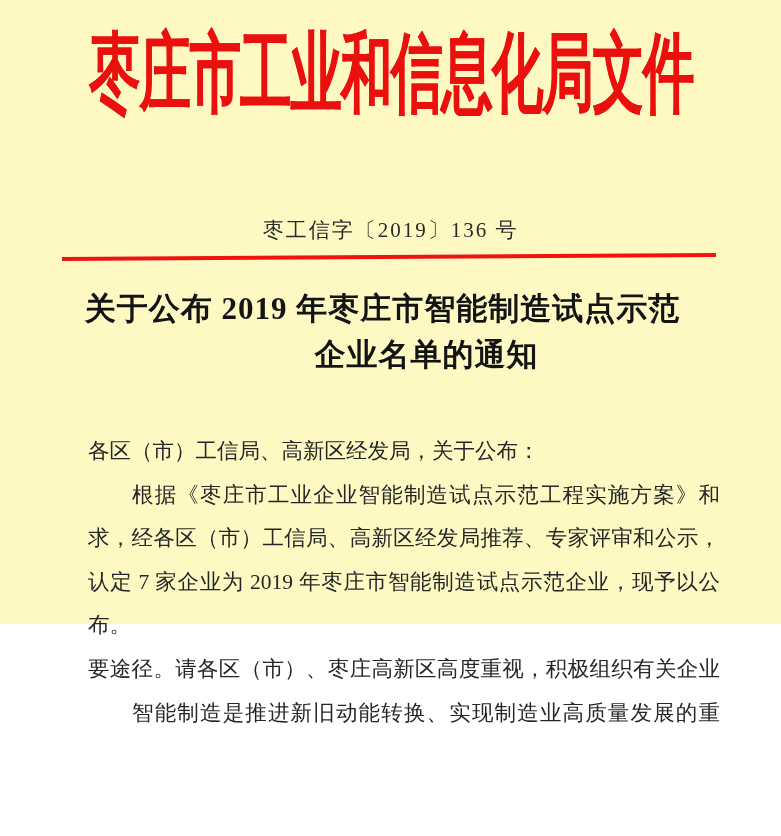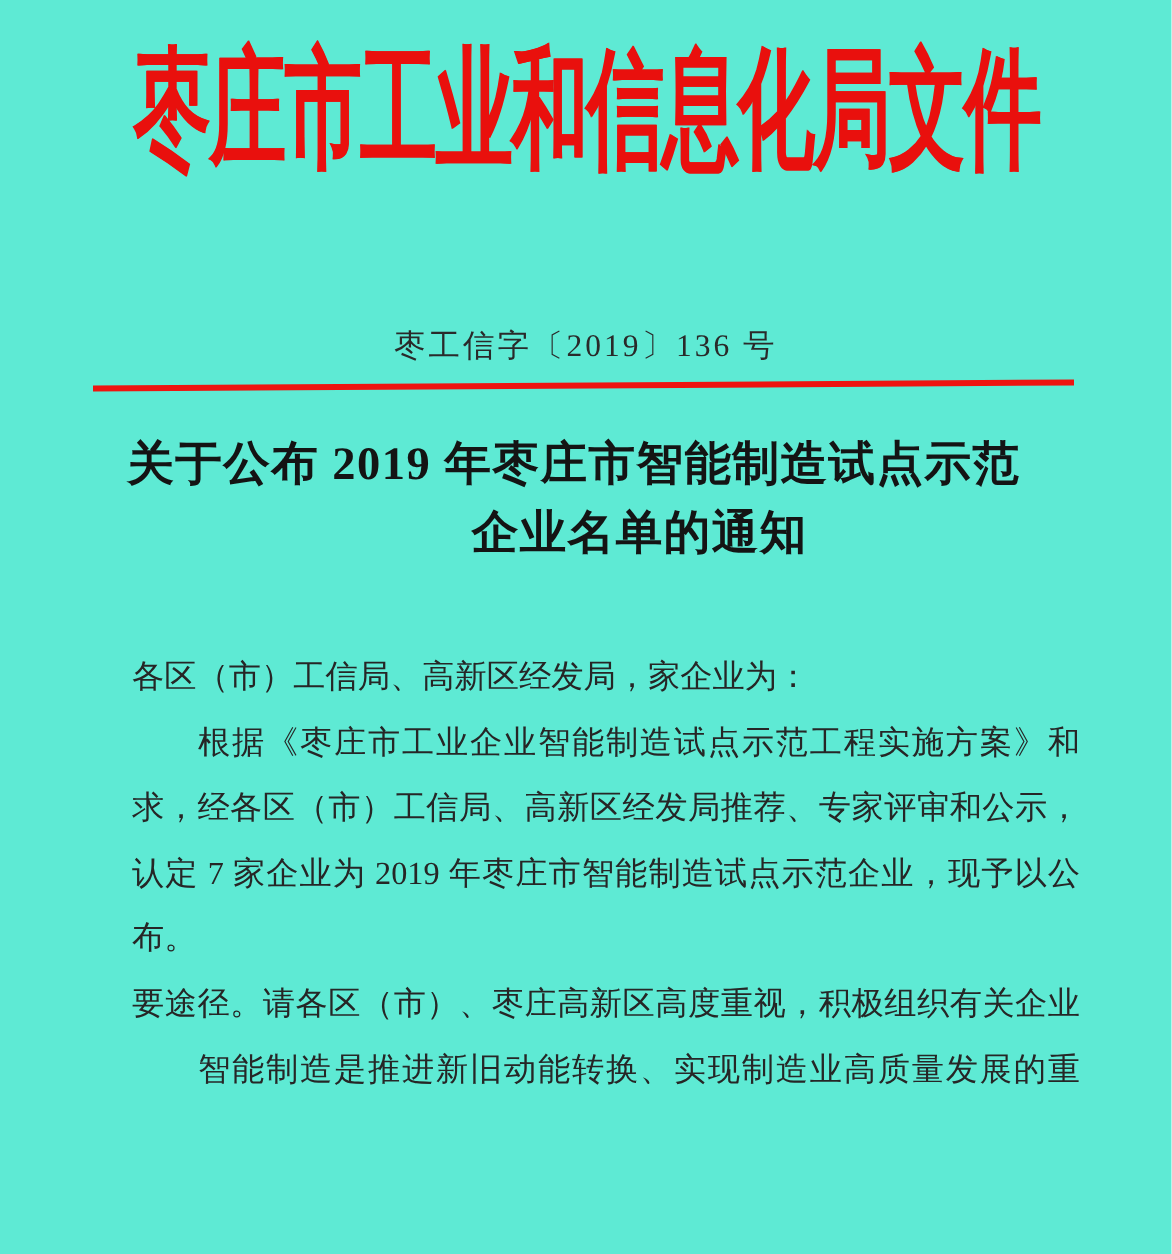--- a/index.html
+++ b/index.html
@@ -4,22 +4,22 @@
 <style>
   * { margin: 0; padding: 0; box-sizing: border-box; }
   html, body {
     width: 781px; height: 836px;
     background: #ffffff;
     font-family: "Liberation Serif", "DejaVu Serif", serif;
     overflow: hidden;
   }
   .page {
     position: relative;
-    width: 781px; height: 836px;
-    background: #5eead4;
+    width: 781px; height: 624px;
+    background: #fef9c3;
   }
   
   .masthead {
     position: absolute;
     top: 8px; left: 0;
     width: 781px; height: 132px;
     display: flex; align-items: center; justify-content: center;
   }
   .masthead-text {
     display: inline-block;
@@ -93,21 +93,21 @@
   <div class="doc-number">枣工信字〔2019〕136 号</div>
 
   <div class="red-divider"></div>
 
   <div class="doc-title">
     <div class="t-line t-line1">关于公布 2019 年枣庄市智能制造试点示范</div>
     <div class="t-line t-line2">企业名单的通知</div>
   </div>
 
   <div class="doc-body">
-    <div class="b-line b-natural">各区（市）工信局、高新区经发局，家企业为：</div>
+    <div class="b-line b-natural">各区（市）工信局、高新区经发局，关于公布：</div>
     <div class="b-line b-just b-indent">根据《枣庄市工业企业智能制造试点示范工程实施方案》和</div>
     <div class="b-line b-just">求，经各区（市）工信局、高新区经发局推荐、专家评审和公示，</div>
     <div class="b-line b-just">认定 7 家企业为 2019 年枣庄市智能制造试点示范企业，现予以公</div>
     <div class="b-line b-natural">布。</div>
     <div class="b-line b-just">要途径。请各区（市）、枣庄高新区高度重视，积极组织有关企业</div>
     <div class="b-line b-just b-indent">智能制造是推进新旧动能转换、实现制造业高质量发展的重</div>
   </div>
 
 </div>
 

